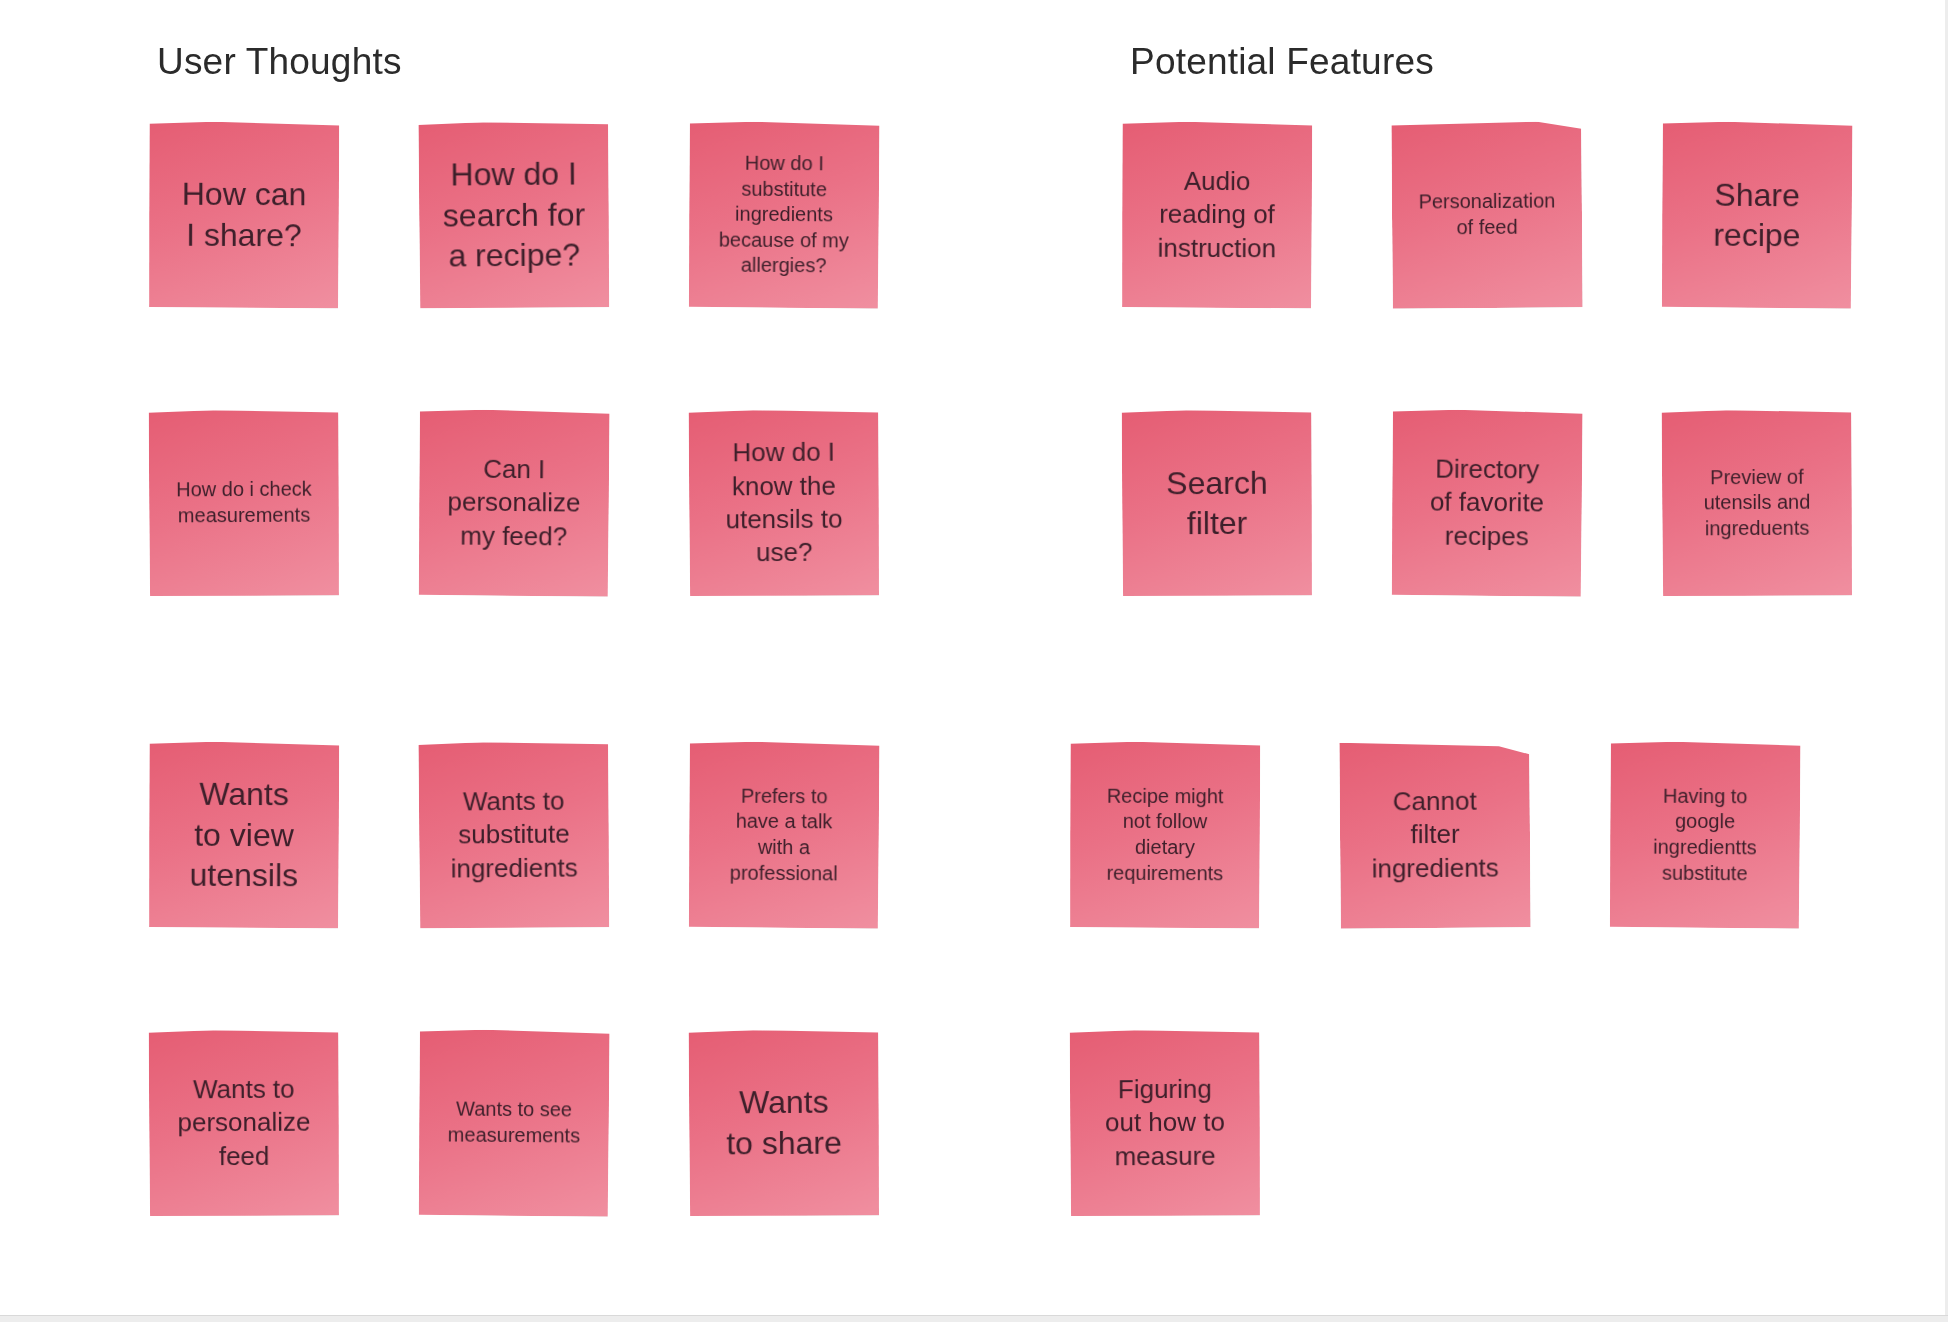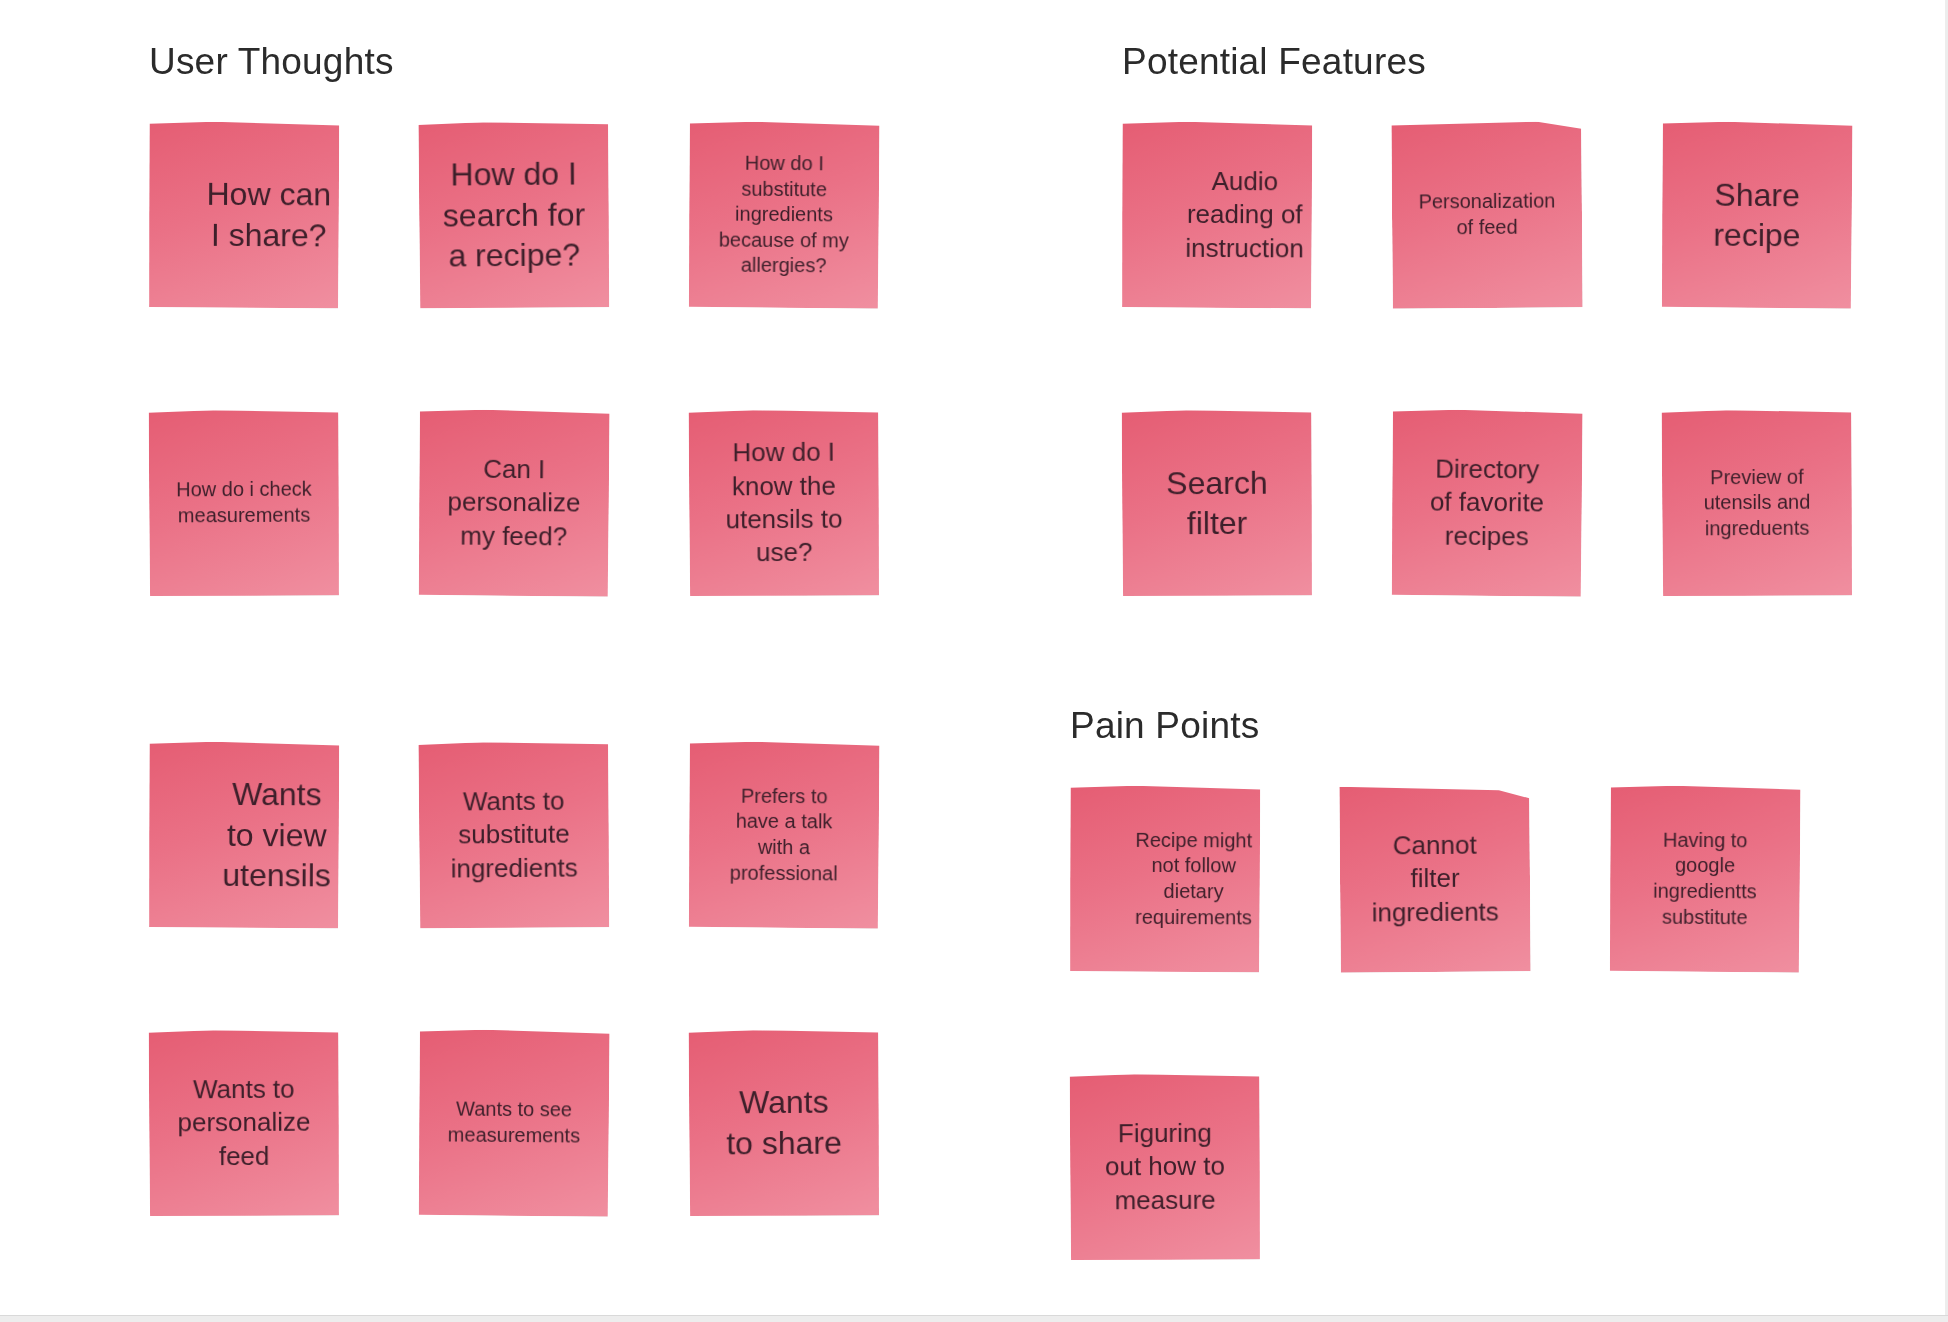--- a/index.html
+++ b/index.html
@@ -13,20 +13,21 @@
   .section{position:absolute;width:736px;}
   #sec-user-thoughts{left:149px;top:40px;}
   #sec-potential-features{left:1122px;top:40px;}
   #sec-wants-preferences{left:149px;top:704px;}
   #sec-pain-points{left:1070px;top:704px;}
   .section-title{
     font-size:37px;
     line-height:44px;
     color:var(--title-color,#2b2b2b);
     letter-spacing:0.2px;
+    margin-left:8px;
   }
   .notes{
     display:grid;
     grid-template-columns:repeat(3,190px);
     gap:102px 80px;
     margin-top:38px;
   }
   .note{
     width:190px;height:186px;
     background:linear-gradient(160deg,var(--note-top,#e55d73) 0%,var(--note-mid,#ea7186) 45%,var(--note-bottom,#f08fa0) 100%);
@@ -37,21 +38,21 @@
     box-sizing:border-box;
     padding:8px;
   }
   .note-text{
     white-space:pre-line;
     color:var(--note-text,#3d1f2a);
     line-height:1.28;
   }
   .note.fold{clip-path:polygon(0 1.5%,76% 0,100% 4%,100% 100%,0 100%);}
   .note.slant{clip-path:polygon(0 0,84% 2.5%,100% 7%,100% 100%,0 100%);}
-  .note:nth-child(1){transform:rotate(.25deg);justify-content:flex-end;}
+  .note:nth-child(1){transform:rotate(.25deg);}
   .note:nth-child(2){transform:rotate(-.45deg);}
   .note:nth-child(3){transform:rotate(.4deg);}
   .note:nth-child(4){transform:rotate(-.3deg);}
   .note:nth-child(5){transform:rotate(.45deg);}
   .note:nth-child(6){transform:rotate(-.35deg);}
   .size-xs{font-size:20px;}
   .size-sm{font-size:20px;}
   .size-md{font-size:26px;}
   .size-lg{font-size:32px;}
   .size-xl{font-size:32px;line-height:1.25;}
@@ -168,21 +169,20 @@
 measurements</span>
         </div>
       <div class="note">
           <span class="note-text size-lg">Wants
 to share</span>
         </div>
     </div>
   </div>
 
   <div class="section" id="sec-pain-points">
-    <div class="section-title">Pain Points</div>
     <div class="notes">
       <div class="note">
           <span class="note-text size-sm">Recipe might
 not follow
 dietary
 requirements</span>
         </div>
       <div class="note slant">
           <span class="note-text size-md">Cannot
 filter

